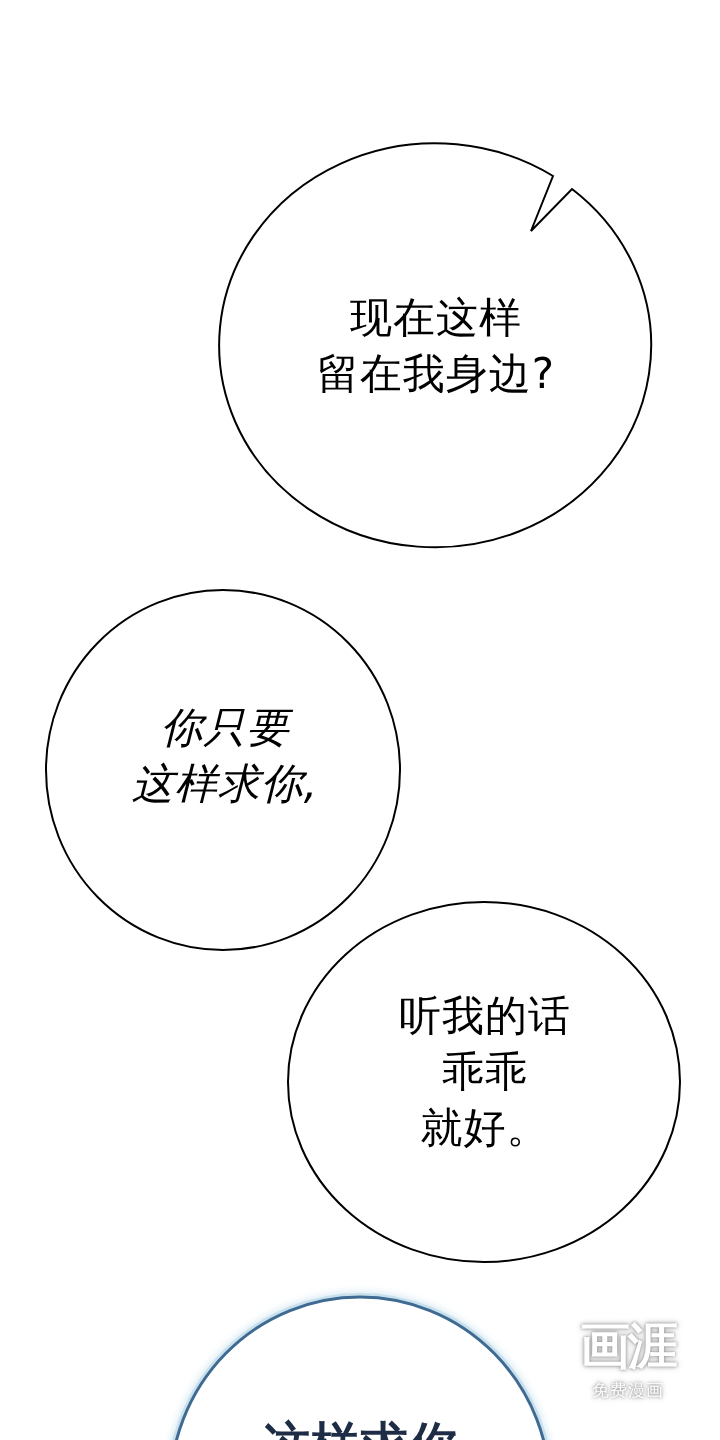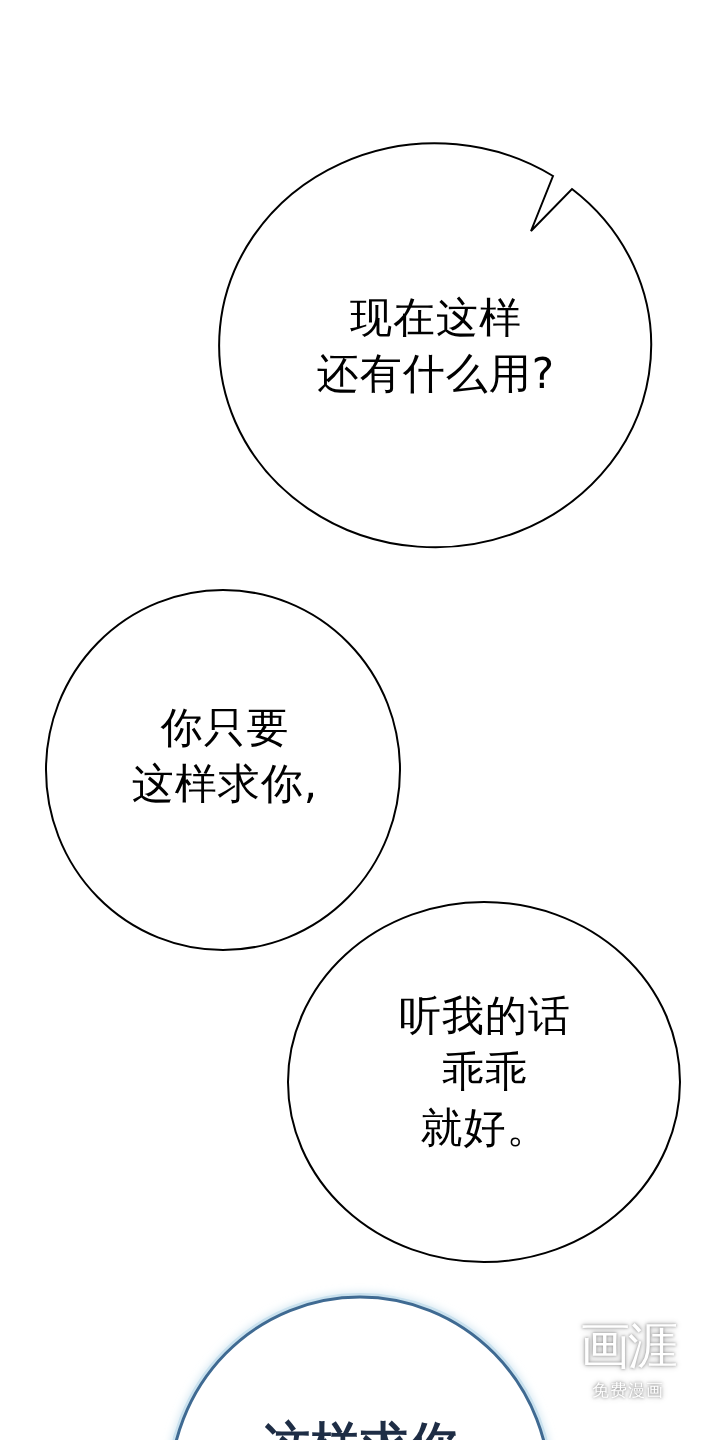--- a/index.html
+++ b/index.html
@@ -14,21 +14,21 @@
     position: absolute; color: #000; font-size: 42px; line-height: 56px;
     text-align: center; white-space: nowrap; font-weight: 500; letter-spacing: 1px;
   }
   .text span { display: block; }
   .t-blue { color: #1e2d45; font-weight: 700; }
   .watermark {
     position: absolute; left: 568px; top: 1316px; width: 120px; height: 100px;
     text-align: center; color: #ffffff;
     text-shadow: 0 0 3px #8a8a8a, 0 0 6px #b0b0b0;
   }
-  .wm-logo { font-size: 50px; line-height: 60px; font-weight: 400; letter-spacing: -2px; }
+  .wm-logo { font-size: 50px; line-height: 60px; font-weight: 700; letter-spacing: -2px; }
   .wm-sub { font-size: 17px; line-height: 28px; letter-spacing: 1px; }
 </style>
 </head>
 <body>
 
 <div class="page">
 
   <svg class="bubbles" width="720" height="1440" viewBox="0 0 720 1440">
     <defs>
       <filter id="glow" x="-10%" y="-10%" width="120%" height="120%">
@@ -49,24 +49,24 @@
     <ellipse cx="223" cy="770" rx="177" ry="180" fill="#fff" stroke="#000" stroke-width="2"></ellipse>
 
     <ellipse cx="484" cy="1082" rx="196" ry="180" fill="#fff" stroke="#000" stroke-width="2"></ellipse>
 
     <ellipse cx="360" cy="1490" rx="190" ry="193" fill="#fff" stroke="#c9e1ee" stroke-width="8" filter="url(#glow)"></ellipse>
     <ellipse cx="360" cy="1490" rx="190" ry="193" fill="#fff" stroke="#3f6a92" stroke-width="3"></ellipse>
   </svg>
 
   <div class="text" style="left:236px; top:290px; width:400px;">
     <span>现在这样</span>
-    <span>还有什么用?</span>
+    <span>留在我身边?</span>
   </div>
 
-  <div class="text" style="left:40px; top:700px; width:370px;">
+  <div class="text" style="left:40px; top:700px; width:370px;font-style:italic;">
     <span>你只要</span>
     <span>这样求你,</span>
   </div>
 
   <div class="text" style="left:300px; top:988px; width:370px;">
     <span>听我的话</span>
     <span>乖乖</span>
     <span>就好。</span>
   </div>
 

